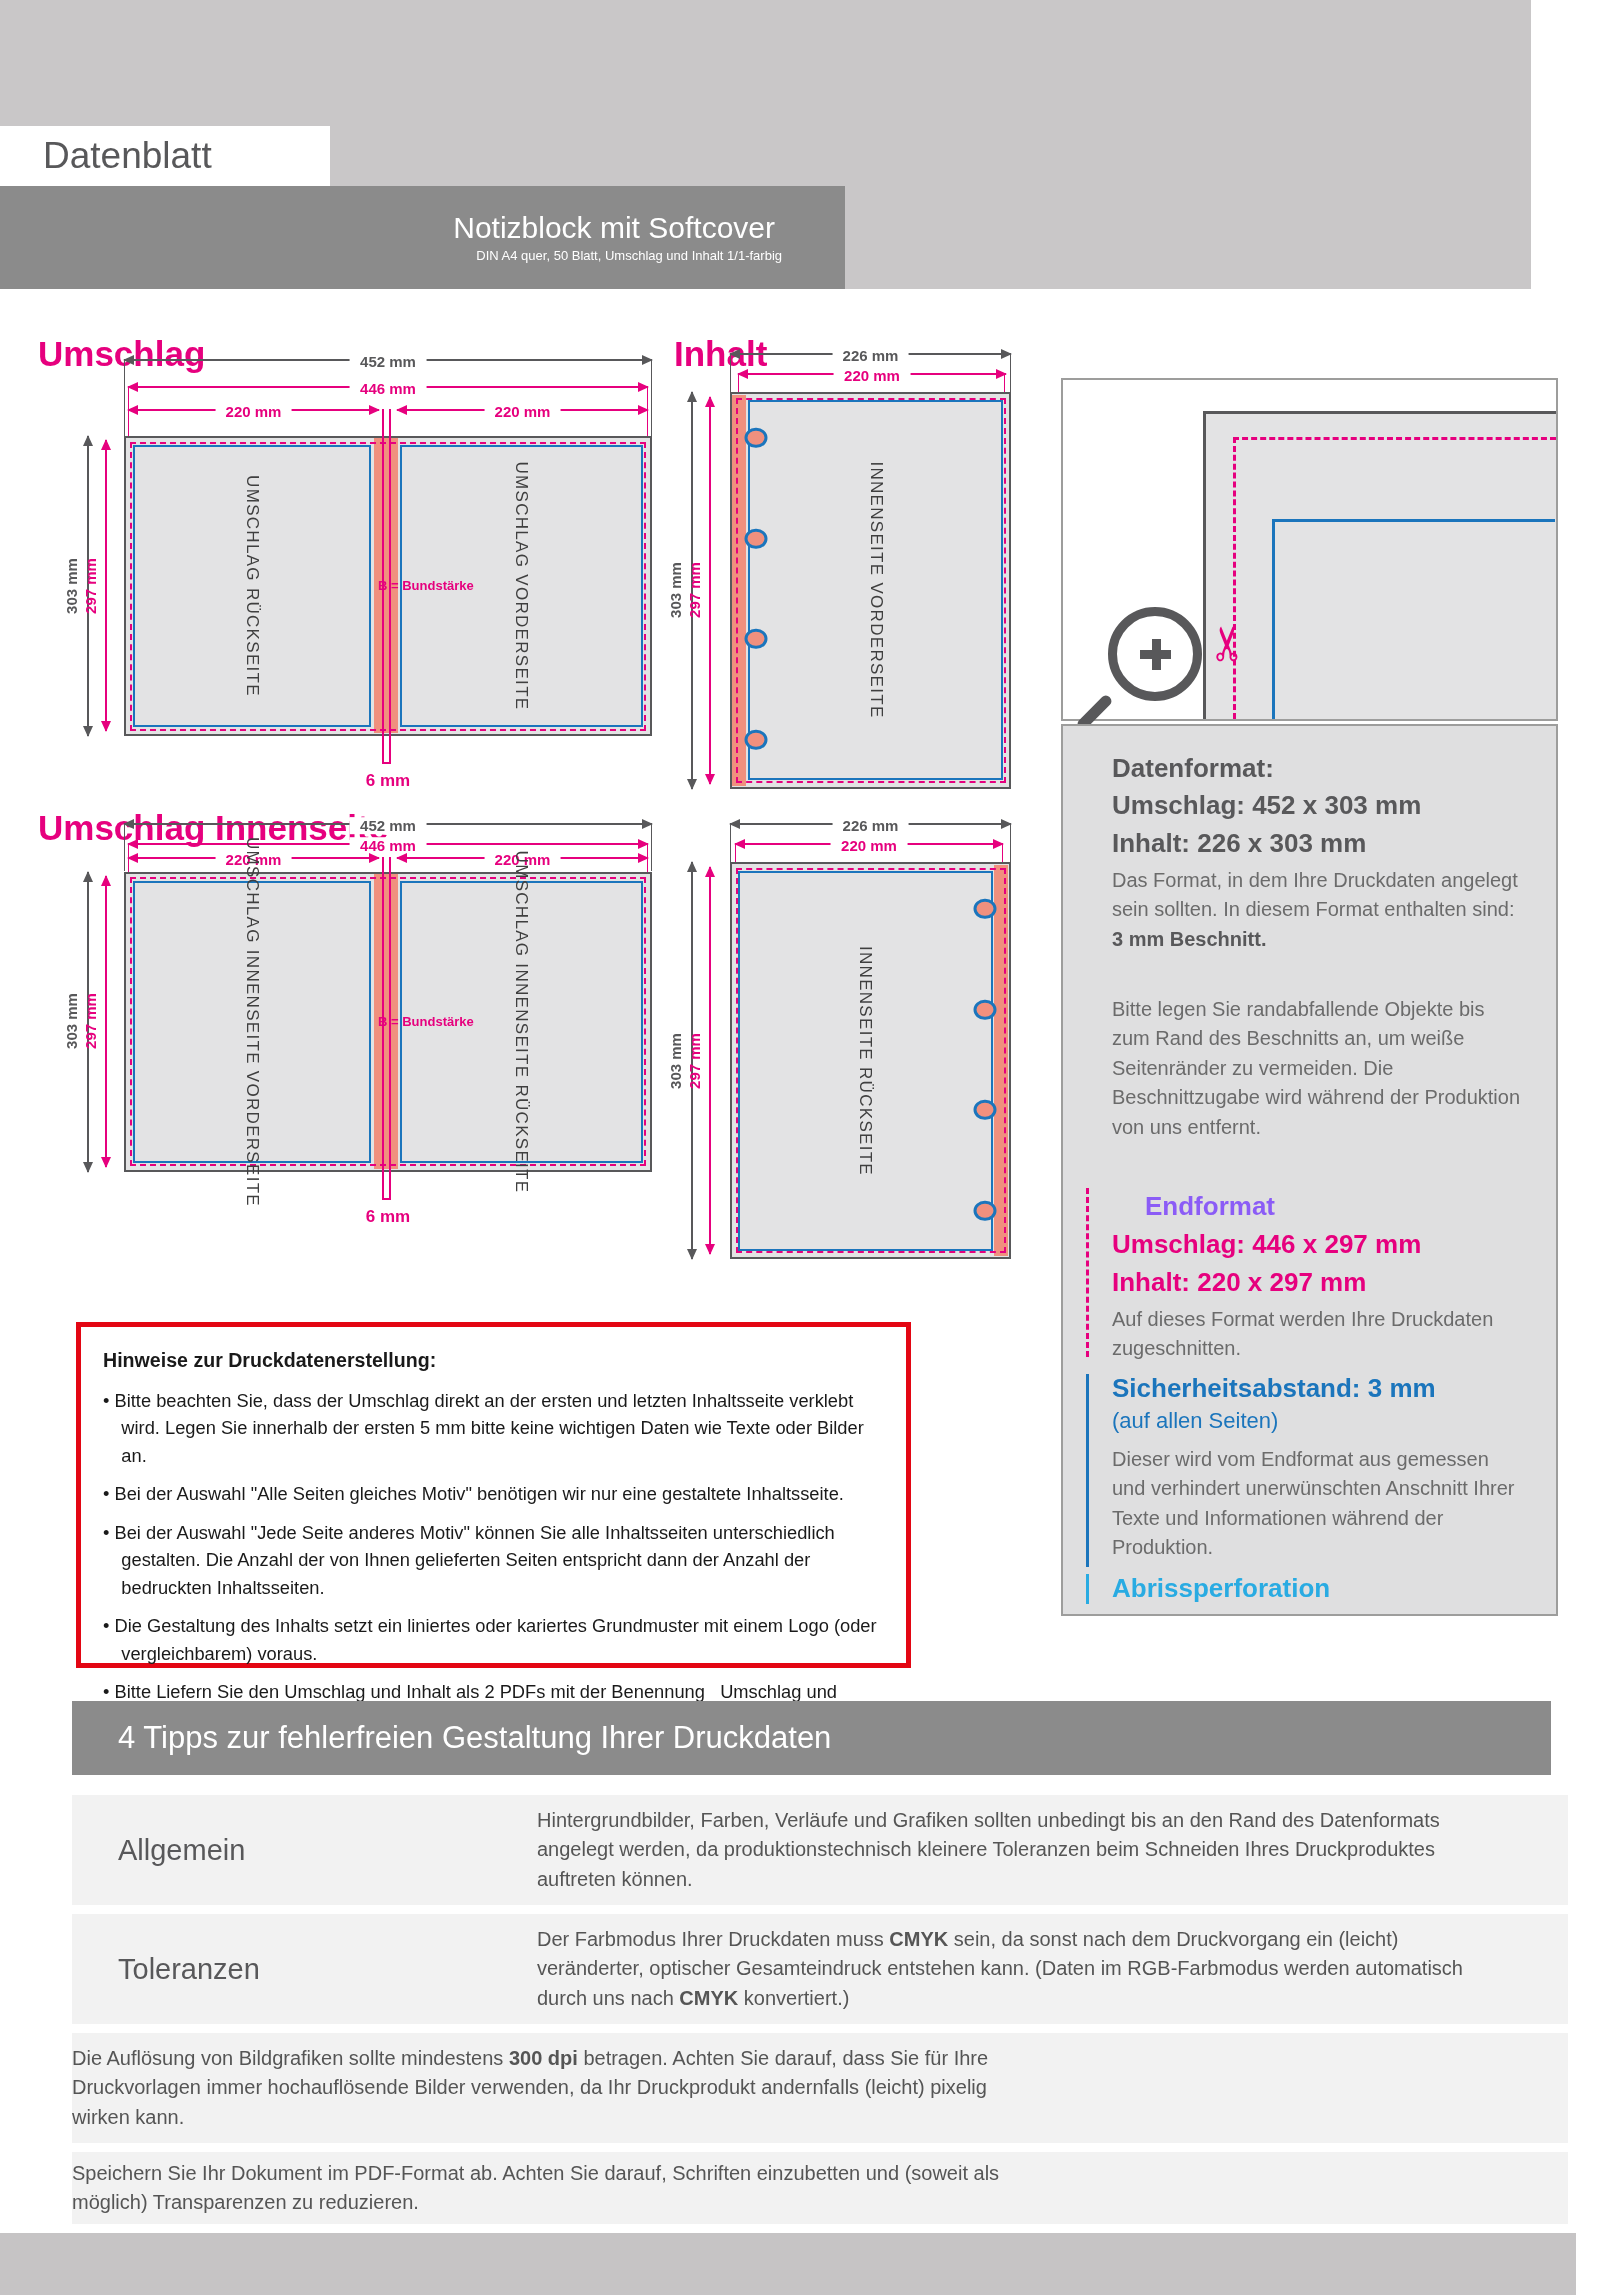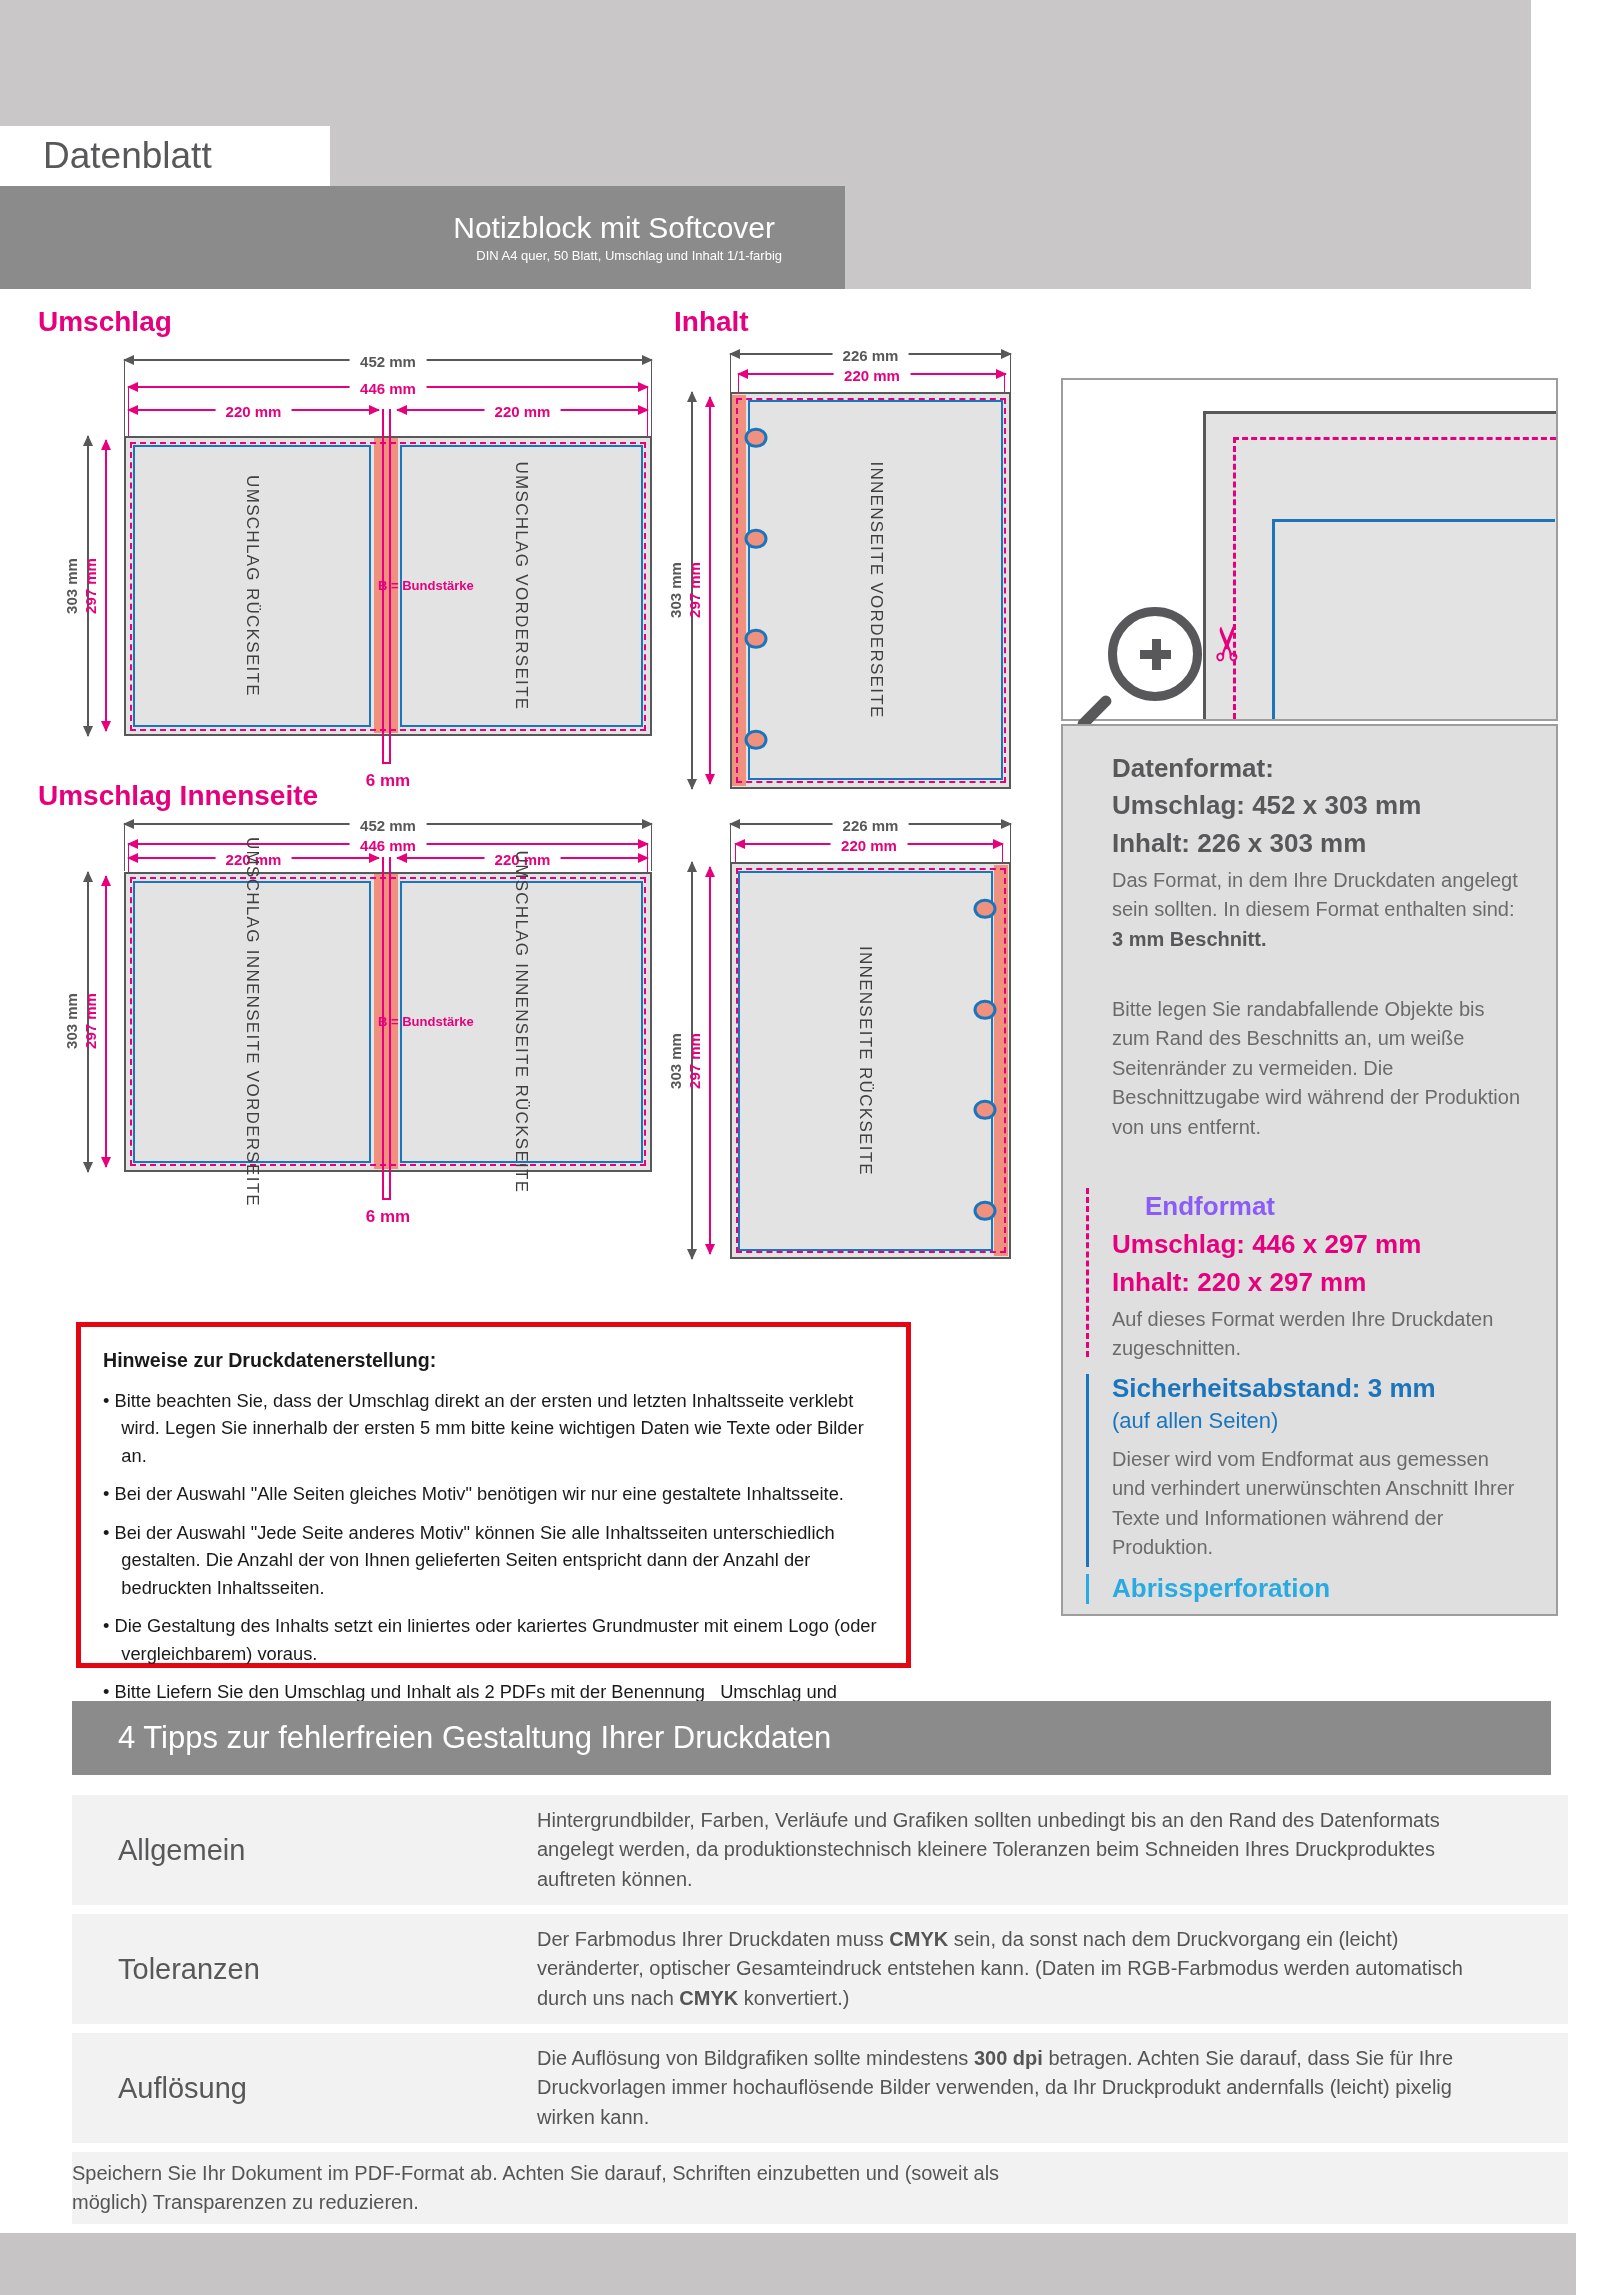--- a/index.html
+++ b/index.html
@@ -8,21 +8,21 @@
   
   .hdr-bg{position:absolute;left:0;top:0;width:1531px;height:289px;background:#c9c7c8;}
   .title-box{position:absolute;left:0;top:126px;width:330px;height:60px;background:#fff;
              display:flex;align-items:center;}
   .title-box span{font-size:37px;color:#58585a;padding-left:43px;}
   .banner{position:absolute;left:0;top:186px;width:845px;height:103px;background:#8b8b8b;
           display:flex;flex-direction:column;justify-content:center;align-items:flex-end;padding-right:0;}
   .banner .t1{font-size:30px;color:#fff;margin-right:70px;line-height:1.25;}
   .banner .t2{font-size:13px;color:#fff;margin-right:63px;line-height:1.45;}
   
-  .sec-h{position:absolute;font-size:28px;font-weight:bold;color:#e6007e;white-space:nowrap;}
+  .sec-h{position:absolute;font-size:35px;font-weight:bold;color:#e6007e;white-space:nowrap;margin-top:28px;}
   
   .dimh{position:absolute;height:0;border-top:2px solid var(--c);}
   .dimv{position:absolute;width:0;border-left:2px solid var(--c);}
   .ah{position:absolute;width:0;height:0;border-top:5.9px solid transparent;border-bottom:5.9px solid transparent;}
   .ah.l{left:-1.3px;top:-6.5px;border-right:11.8px solid var(--c);}
   .ah.r{right:-1.3px;top:-6.5px;border-left:11.8px solid var(--c);}
   .ah.u{top:-1.3px;left:-6.5px;border-top:none;border-left:5.9px solid transparent;border-right:5.9px solid transparent;border-bottom:11.8px solid var(--c);}
   .ah.d{bottom:-1.3px;left:-6.5px;border-bottom:none;border-left:5.9px solid transparent;border-right:5.9px solid transparent;border-top:11.8px solid var(--c);}
   .dlabel{position:absolute;left:50%;top:0.7px;transform:translate(-50%,-50%);background:#fff;
           padding:1.3px 10.5px;font-size:15px;font-weight:bold;color:var(--c);white-space:nowrap;line-height:1;}
@@ -334,21 +334,20 @@
 
   <div class="tip-row" style="top:1795px;height:110px;">
     <div class="tip-label">Allgemein</div>
     <div class="tip-body"><span>Hintergrundbilder, Farben, Verläufe und Grafiken sollten unbedingt bis an den Rand des Datenformats angelegt werden, da produktionstechnisch kleinere Toleranzen beim Schneiden Ihres Druckproduktes auftreten können.</span></div>
   </div>
   <div class="tip-row" style="top:1914px;height:110px;">
     <div class="tip-label">Toleranzen</div>
     <div class="tip-body"><span>Der Farbmodus Ihrer Druckdaten muss </span><span class="b">CMYK</span><span> sein, da sonst nach dem Druckvorgang ein (leicht) veränderter, optischer Gesamteindruck entstehen kann. (Daten im RGB-Farbmodus werden automatisch durch uns nach </span><span class="b">CMYK</span><span> konvertiert.)</span></div>
   </div>
   <div class="tip-row" style="top:2033px;height:110px;">
-    <div class="tip-label">Auflösung</div>
     <div class="tip-body"><span>Die Auflösung von Bildgrafiken sollte mindestens </span><span class="b">300 dpi</span><span> betragen. Achten Sie darauf, dass Sie für Ihre Druckvorlagen immer hochauflösende Bilder verwenden, da Ihr Druckprodukt andernfalls (leicht) pixelig wirken kann.</span></div>
   </div>
   <div class="tip-row" style="top:2152px;height:72px;">
     <div class="tip-body"><span>Speichern Sie Ihr Dokument im PDF-Format ab. Achten Sie darauf, Schriften einzubetten und (soweit als möglich) Transparenzen zu reduzieren.</span></div>
   </div>
 
   <div class="footer"></div>
 </div>
 
 

